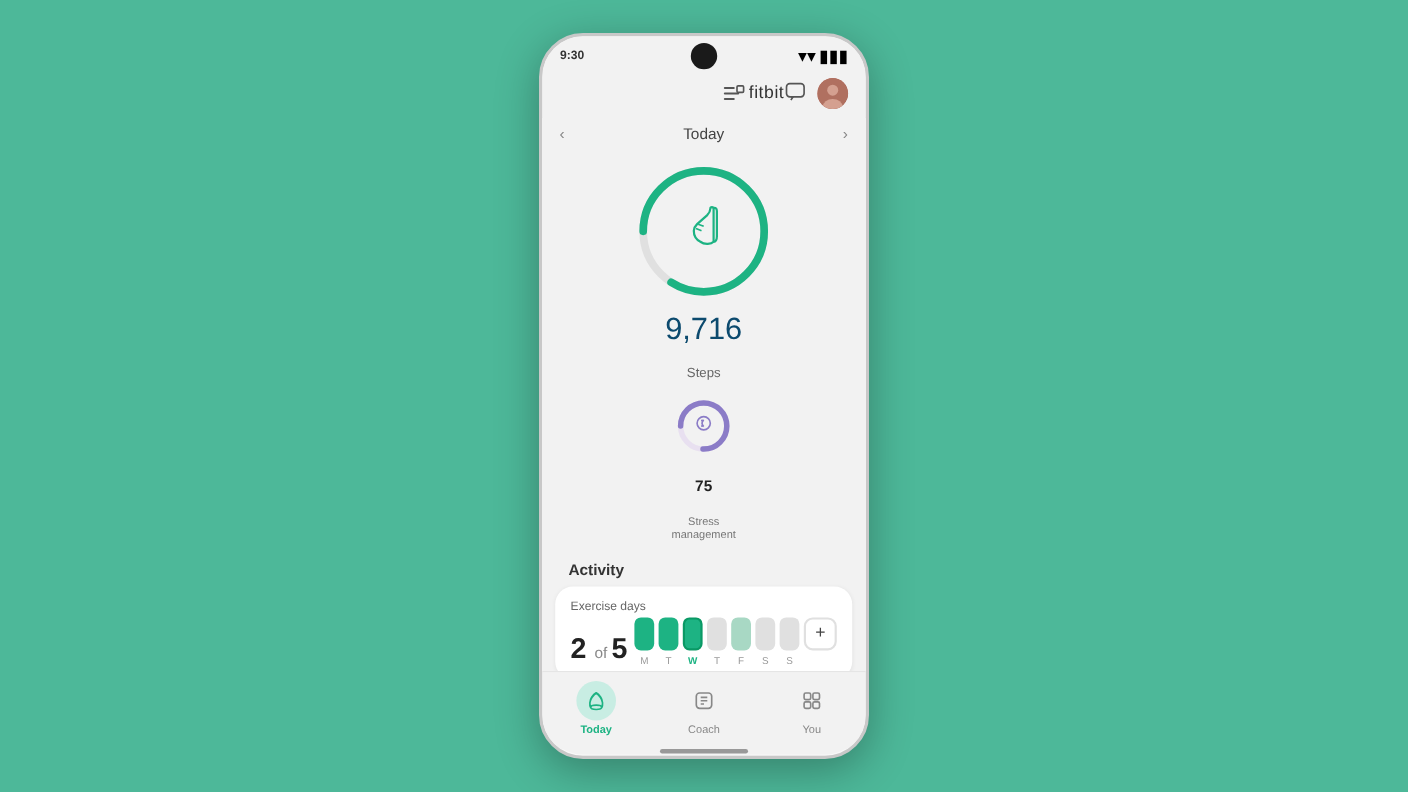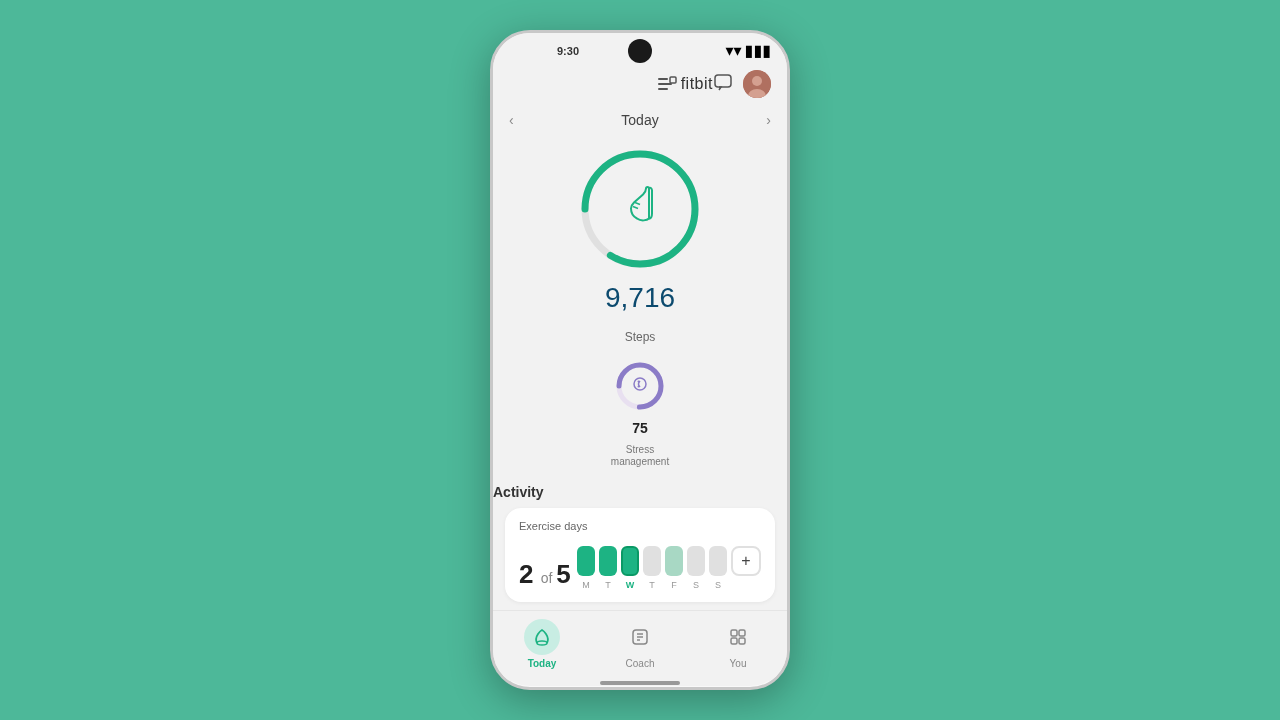--- a/index.html
+++ b/index.html
@@ -34,21 +34,20 @@
       display: flex;
       align-items: center;
       justify-content: space-between;
       position: relative;
     }
 
     .status-bar .time {
       font-size: 11px;
       font-weight: 600;
       color: #333;
-      margin-left: 48px;
     }
 
     .notch {
       width: 24px;
       height: 24px;
       background: #1a1a1a;
       border-radius: 50%;
       position: absolute;
       left: 50%;
       transform: translateX(-50%);
@@ -181,21 +180,21 @@
     .metrics-row {
       display: flex;
       justify-content: space-around;
       padding: 10px 10px 6px;
     }
 
     .metric-item {
       display: flex;
       flex-direction: column;
       align-items: center;
-      gap: 8px;
+      gap: 20px;
     }
 
     .metric-ring {
       position: relative;
       width: 52px;
       height: 52px;
     }
 
     .metric-ring svg {
       transform: rotate(-90deg);
@@ -218,39 +217,39 @@
 
     .metric-name {
       font-size: 10px;
       color: #777;
       text-align: center;
       line-height: 1.2;
     }
 
     
     .section-header {
-      padding: 10px 0 4px;
+      padding: 10px 24px 4px;
       font-size: 14px;
       font-weight: 600;
       color: #333;
     }
 
     
     .activity-card {
       margin: 4px 12px;
       background: white;
       border-radius: 16px;
       padding: 12px 14px;
       box-shadow: 0 1px 4px rgba(0,0,0,0.06);
     }
 
     .exercise-label {
       font-size: 11px;
       color: #666;
-      margin-bottom: 14px;
+      margin-bottom: 4px;
     }
 
     .exercise-row {
       display: flex;
       align-items: flex-end;
       justify-content: space-between;
     }
 
     .exercise-count {
       font-size: 26px;

